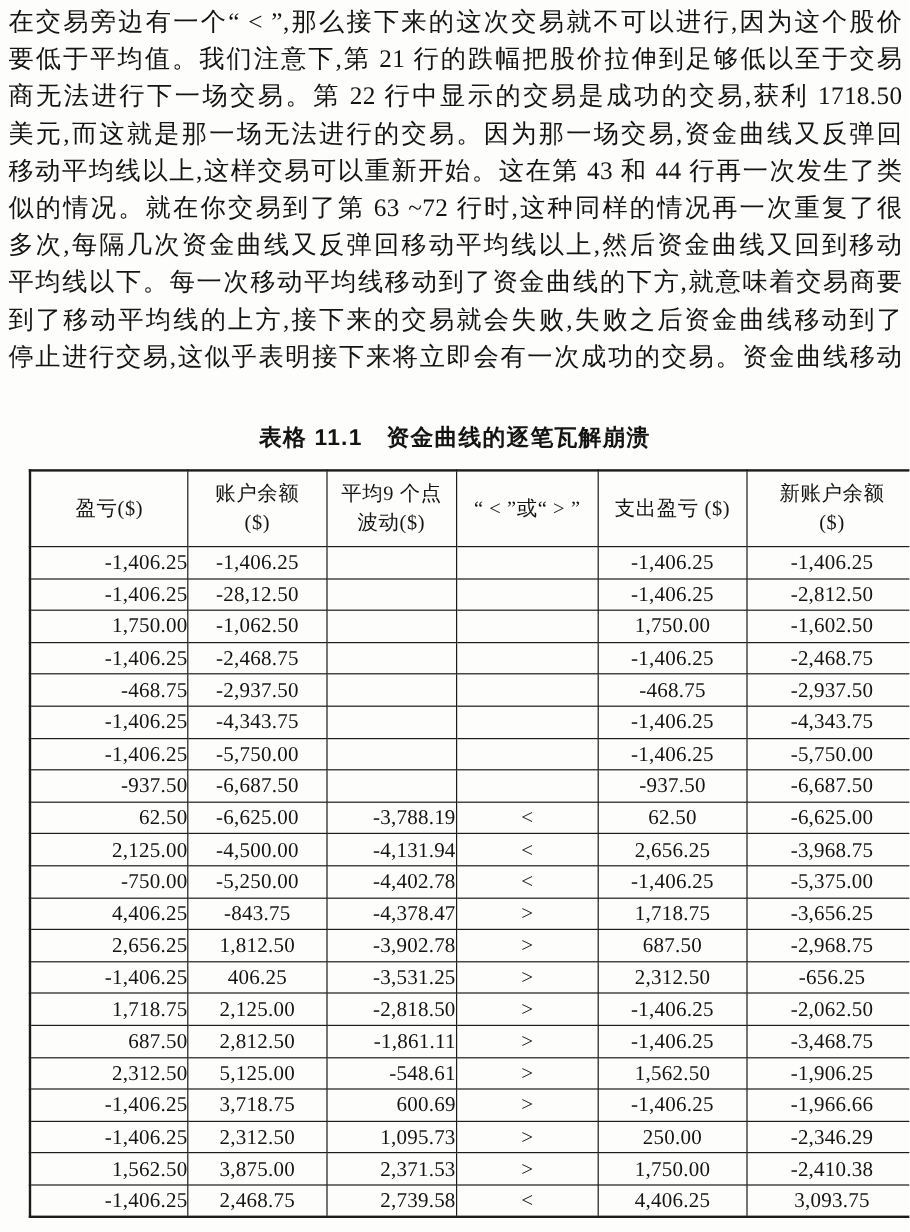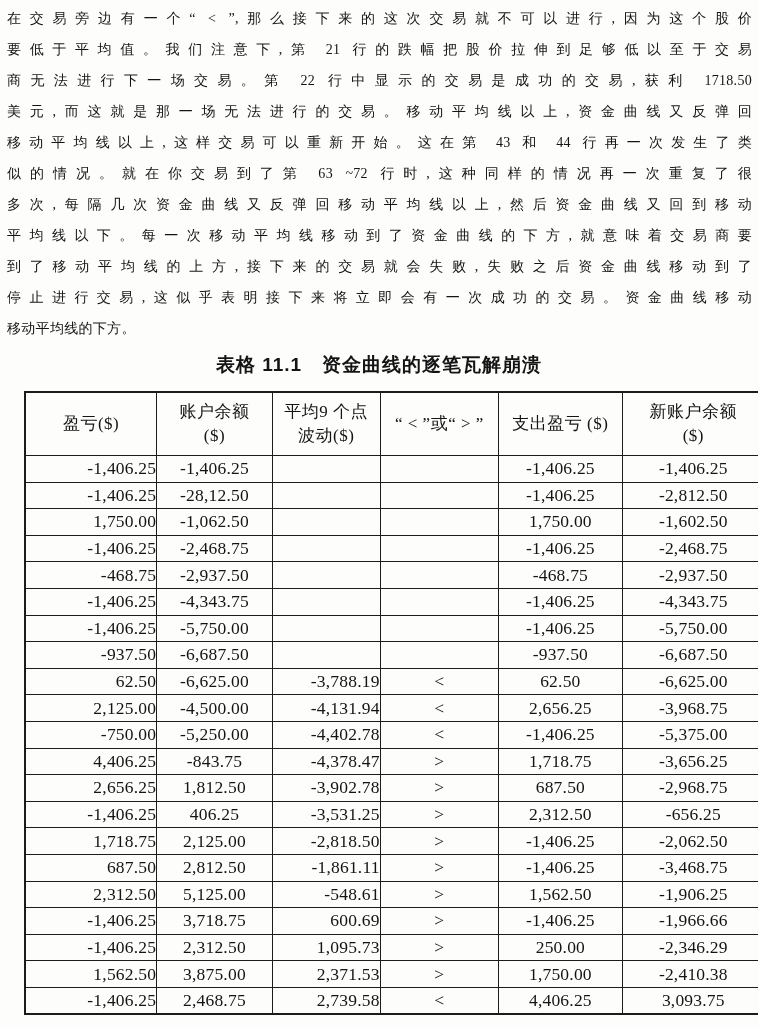--- a/index.html
+++ b/index.html
@@ -16,21 +16,21 @@
     font-family: "Liberation Serif", serif;
     overflow: hidden;
   }
   .paragraph {
     position: absolute;
     top: 3px;
     left: 7px;
     width: 745px;
   }
   .pline {
-    font-size: 14px;
+    font-size: 21px;
     line-height: 31px;
     height: 31px;
     white-space: nowrap;
     text-align: justify;
     text-align-last: justify;
     text-justify: inter-character;
     letter-spacing: 0.3px;
   }
   .pline.last {
     text-align-last: left;
@@ -86,28 +86,27 @@
 </style>
 </head>
 <body>
 
 <div class="page">
 
   <div class="paragraph" id="paragraph">
       <div class="pline">在交易旁边有一个“ &lt; ”,那么接下来的这次交易就不可以进行,因为这个股价</div>
       <div class="pline">要低于平均值。我们注意下,第 21 行的跌幅把股价拉伸到足够低以至于交易</div>
       <div class="pline">商无法进行下一场交易。第 22 行中显示的交易是成功的交易,获利 1718.50</div>
-      <div class="pline">美元,而这就是那一场无法进行的交易。移动平均线以上,资金曲线又反弹回</div>
+      <div class="pline">美元,而这就是那一场无法进行的交易。因为那一场交易,资金曲线又反弹回</div>
       <div class="pline">移动平均线以上,这样交易可以重新开始。这在第 43 和 44 行再一次发生了类</div>
       <div class="pline">似的情况。就在你交易到了第 63 ~72 行时,这种同样的情况再一次重复了很</div>
       <div class="pline">多次,每隔几次资金曲线又反弹回移动平均线以上,然后资金曲线又回到移动</div>
       <div class="pline">平均线以下。每一次移动平均线移动到了资金曲线的下方,就意味着交易商要</div>
       <div class="pline">到了移动平均线的上方,接下来的交易就会失败,失败之后资金曲线移动到了</div>
       <div class="pline">停止进行交易,这似乎表明接下来将立即会有一次成功的交易。资金曲线移动</div>
-      <div class="pline last">移动平均线的下方。</div>
     </div>
 
   <div class="table-title">表格 11.1　资金曲线的逐笔瓦解崩溃</div>
 
   <table class="breakdown">
     <colgroup>
       <col style="width:17.8%">
       <col style="width:15.6%">
       <col style="width:14.6%">
       <col style="width:16.0%">

